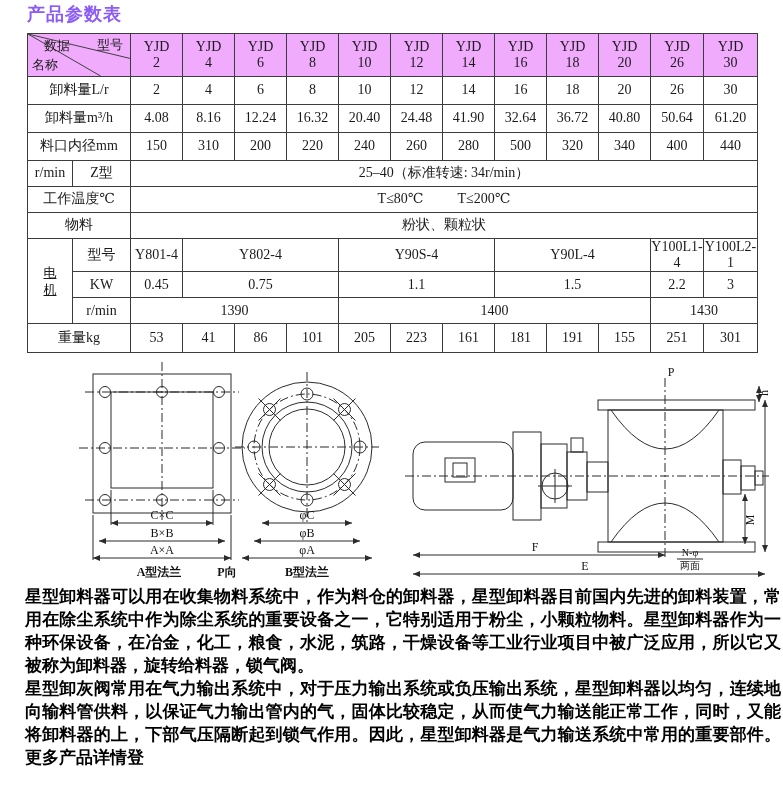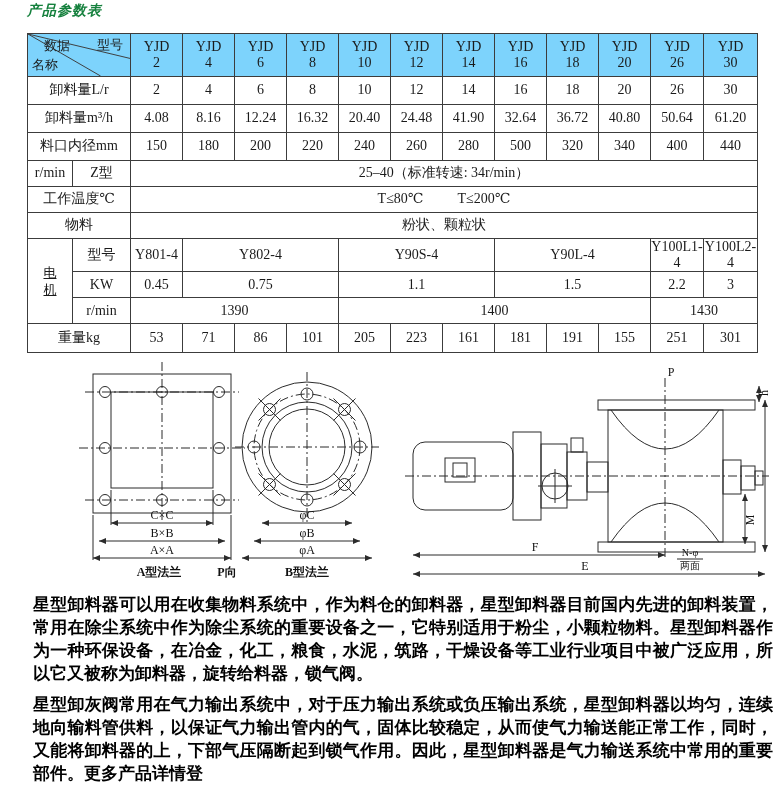--- a/index.html
+++ b/index.html
@@ -1,51 +1,51 @@
 <!DOCTYPE html>
 <html><head>
 <meta charset="utf-8">
 <style>
   html,body{margin:0;padding:0;}
   body{width:783px;height:810px;background:#ffffff;position:relative;overflow:hidden;
        font-family:"Liberation Serif","DejaVu Serif",serif;color:#1a1a1a;}
 
   .title{position:absolute;left:27px;top:2px;
          font-family:"Liberation Sans","DejaVu Sans",sans-serif;
-         font-size:14px;font-weight:bold;color:#15803d;letter-spacing:1px;font-style:italic;}
+         font-size:18px;font-weight:bold;color:#8b5cf6;letter-spacing:1px;}
 
   table.params{position:absolute;left:27px;top:33px;width:730px;
                border-collapse:collapse;table-layout:fixed;}
   table.params td,table.params th{border:1px solid #3c3c3c;text-align:center;vertical-align:middle;
                padding:0;font-size:14px;font-weight:normal;overflow:hidden;line-height:1.15;}
   tr.h-head{height:43px;}
   tr.h-data{height:28px;}
   tr.h-mid{height:26px;}
   tr.h-weight{height:29px;}
-  .hd{background:#7dd3fc;}
+  .hd{background:#f0abfc;}
   .corner{position:relative;}
   .corner svg{position:absolute;left:0;top:0;width:100%;height:100%;}
   .corner .c-data{position:absolute;left:16px;top:5px;font-size:13px;}
   .corner .c-model{position:absolute;right:7px;top:4px;font-size:13px;}
   .corner .c-name{position:absolute;left:4px;bottom:3px;font-size:13px;}
   .lbl{font-size:13px;}
   .v-lbl span{display:inline-block;width:1.1em;font-size:13px;line-height:1.35;word-break:break-all;text-decoration:underline;}
   .sm{font-size:12px;}
   .gapL{margin-right:34px;}
 
   #draw{position:absolute;left:55px;top:362px;}
   #draw text{font-size:12px;fill:#111;stroke:none;}
   #draw .cap{font-size:12px;font-weight:bold;}
   #draw .tiny{font-size:10px;}
   .cl{stroke-dasharray:9 3 2 3;}
 
   .paras{position:absolute;left:25px;top:585px;width:756px;
          font-family:"Liberation Sans","DejaVu Sans",sans-serif;
          font-size:17px;font-weight:bold;line-height:23px;color:#000;text-align:justify;}
-  .paras p{margin:8px;}
+  .paras p{margin:0;}
 </style>
 </head>
 <body>
 
 <div class="title">产品参数表</div>
 
 <table class="params">
   <colgroup>
     <col style="width:45px">
       <col style="width:58px">
@@ -152,21 +152,21 @@
     <td>32.64</td>
     <td>36.72</td>
     <td>40.80</td>
     <td>50.64</td>
     <td>61.20</td>
   </tr>
 
   <tr class="h-data">
     <td class="lbl" colspan="2">料口内径mm</td>
     <td>150</td>
-    <td>180</td>
+    <td>310</td>
     <td>200</td>
     <td>220</td>
     <td>240</td>
     <td>260</td>
     <td>280</td>
     <td>500</td>
     <td>320</td>
     <td>340</td>
     <td>400</td>
     <td>440</td>
@@ -191,21 +191,21 @@
   </tr>
 
   <tr class="h-mid">
     <td class="v-lbl" rowspan="3"><span>电机</span></td>
     <td class="lbl">型号</td>
     <td class="sm" colspan="1">Y801-4</td>
     <td class="sm" colspan="3">Y802-4</td>
     <td class="sm" colspan="3">Y90S-4</td>
     <td class="sm" colspan="3">Y90L-4</td>
     <td class="sm" colspan="1">Y100L1-4</td>
-    <td class="sm" colspan="1">Y100L2-4</td>
+    <td class="sm" colspan="1">Y100L2-1</td>
   </tr>
 
   <tr class="h-mid">
     <td class="lbl">KW</td>
     <td colspan="1">0.45</td>
     <td colspan="3">0.75</td>
     <td colspan="3">1.1</td>
     <td colspan="3">1.5</td>
     <td colspan="1">2.2</td>
     <td colspan="1">3</td>
@@ -214,21 +214,21 @@
   <tr class="h-mid">
     <td class="lbl">r/min</td>
     <td colspan="4">1390</td>
     <td colspan="6">1400</td>
     <td colspan="2">1430</td>
   </tr>
 
   <tr class="h-weight">
     <td class="lbl" colspan="2">重量kg</td>
     <td>53</td>
-    <td>71</td>
+    <td>41</td>
     <td>86</td>
     <td>101</td>
     <td>205</td>
     <td>223</td>
     <td>161</td>
     <td>181</td>
     <td>191</td>
     <td>155</td>
     <td>251</td>
     <td>301</td>

